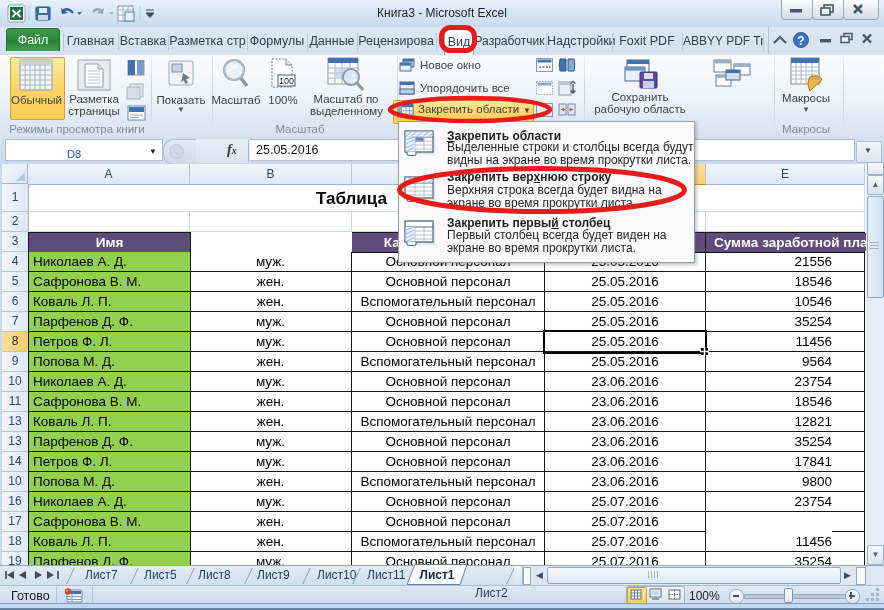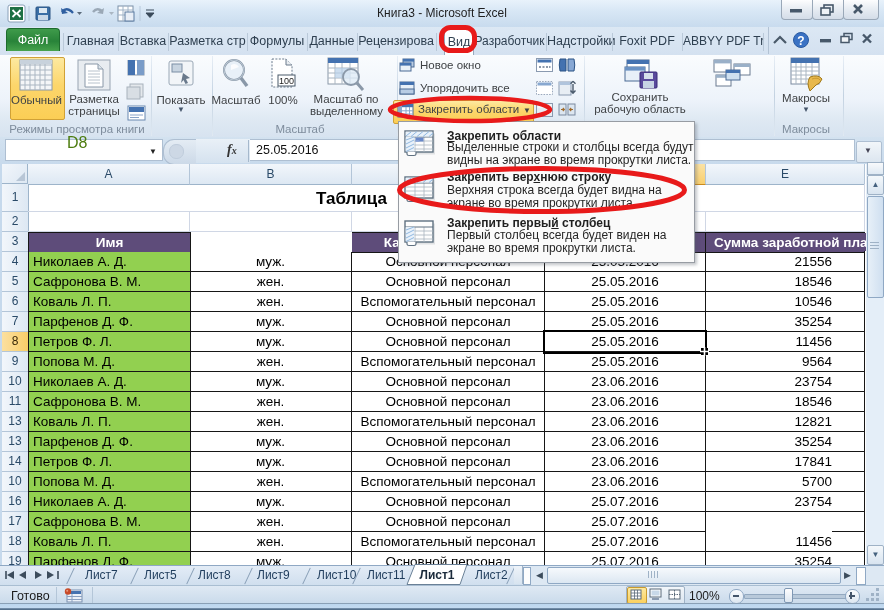--- a/index.html
+++ b/index.html
@@ -264,21 +264,21 @@
  <path d="M20 20 q8 -3 12 2 q-2 5 -6 6 l-6 6 q-4 -8 0 -14 z" fill="#e8b84c" stroke="#a07818"></path>
  <path d="M22 22 q6 -2 8 1" fill="none" stroke="#c89830"></path>
 </svg>
 <div class="abs bigbtn" style="left:775px;top:92px;width:62px">Макросы</div>
 <div class="abs bigbtn" style="left:775px;top:104px;width:62px;color:#44556a;font-size:9px">▾</div>
 <div class="abs glabel" style="left:775px;top:123px;width:62px">Макросы</div>
 <div class="abs gdiv" style="left:843px"></div>
 
 <div id="fbar" class="abs"></div>
 <div class="abs fwhite" style="left:5px;top:139px;width:156px"></div>
-<div class="abs" style="left:67px;top:134px;font-size:16px;color:#4d7c0f">D8</div>
+<div class="abs" style="left:67px;top:148px;font-size:11px;color:#1d4ed8">D8</div>
 <div class="abs" style="left:149px;top:147px;font-size:8px;color:#222">▼</div>
 <div class="abs" style="left:163px;top:139px;width:32px;height:24px;background:linear-gradient(#e4ecf4,#ccd9e8);border:1px solid #aebfd2;border-radius:11px 0 0 11px;border-right:none"></div>
 <div class="abs" style="left:169px;top:144px;width:13px;height:13px;border-radius:7px;background:#cdd8e5;border:1px solid #c0cddc"></div>
 <div class="abs" style="left:196px;top:139px;width:54px;height:24px;background:linear-gradient(#e9f0f7,#d5e2ef)"></div>
 <div class="abs" style="left:227px;top:142px;font-size:14px;color:#333;font-style:italic;font-family:'Liberation Serif',serif;font-weight:bold">f<span style="font-size:10px">x</span></div>
 <div class="abs" style="left:248px;top:140px;width:1px;height:22px;background:#a5b8cc"></div>
     <div class="abs fwhite" style="left:250px;top:139px;width:604px;border-left:none"></div>
 <div class="abs" style="left:256px;top:143px;font-size:12.5px;color:#111">25.05.2016</div>
 <div class="abs" style="left:856px;top:141px;width:24px;height:20px;background:linear-gradient(#f2f6fa,#dce6f0);border:1px solid #aebfd2;border-radius:2px"></div>
 <div class="abs" style="left:864px;top:146px;font-size:8px;color:#445">▼</div>
@@ -387,21 +387,21 @@
 <div class="abs cell tc green" style="left:28px;top:452px;width:161px;height:19px;padding-left:4px;border-left:1px solid #161616;width:157px">Петров Ф. Л.</div>
 <div class="abs cell tc" style="left:190px;top:452px;width:161px;height:19px;text-align:center">муж.</div>
 <div class="abs cell tc" style="left:352px;top:452px;width:192px;height:19px;text-align:center">Основной персонал</div>
 <div class="abs cell tc" style="left:545px;top:452px;width:160px;height:19px;text-align:center">23.06.2016</div>
 <div class="abs cell tc" style="left:706px;top:452px;width:126px;height:19px;text-align:right;border-right:none">17841</div>
 <div class="abs tc" style="left:832px;top:452px;width:32px;height:19px">&nbsp;</div>
 <div class="abs cell tc green" style="left:28px;top:472px;width:161px;height:19px;padding-left:4px;border-left:1px solid #161616;width:157px">Попова М. Д.</div>
 <div class="abs cell tc" style="left:190px;top:472px;width:161px;height:19px;text-align:center">жен.</div>
 <div class="abs cell tc" style="left:352px;top:472px;width:192px;height:19px;text-align:center">Вспомогательный персонал</div>
 <div class="abs cell tc" style="left:545px;top:472px;width:160px;height:19px;text-align:center">23.06.2016</div>
-<div class="abs cell tc" style="left:706px;top:472px;width:126px;height:19px;text-align:right;border-right:none">5700</div>
+<div class="abs cell tc" style="left:706px;top:472px;width:126px;height:19px;text-align:right;border-right:none">9800</div>
 <div class="abs tc" style="left:832px;top:472px;width:32px;height:19px">&nbsp;</div>
 <div class="abs cell tc green" style="left:28px;top:492px;width:161px;height:19px;padding-left:4px;border-left:1px solid #161616;width:157px">Николаев А. Д.</div>
 <div class="abs cell tc" style="left:190px;top:492px;width:161px;height:19px;text-align:center">муж.</div>
 <div class="abs cell tc" style="left:352px;top:492px;width:192px;height:19px;text-align:center">Основной персонал</div>
 <div class="abs cell tc" style="left:545px;top:492px;width:160px;height:19px;text-align:center">25.07.2016</div>
 <div class="abs cell tc" style="left:706px;top:492px;width:126px;height:19px;text-align:right;border-right:none">23754</div>
 <div class="abs tc" style="left:832px;top:492px;width:32px;height:19px">&nbsp;</div>
 <div class="abs cell tc green" style="left:28px;top:512px;width:161px;height:19px;padding-left:4px;border-left:1px solid #161616;width:157px">Сафронова В. М.</div>
 <div class="abs cell tc" style="left:190px;top:512px;width:161px;height:19px;text-align:center">жен.</div>
 <div class="abs cell tc" style="left:352px;top:512px;width:192px;height:19px;text-align:center">Основной персонал</div>
@@ -494,21 +494,21 @@
 <div class="abs" style="left:134px;top:567px;width:1px;height:18px;background:#8aa0b8;transform:rotate(25deg);z-index:11"></div>
 <div class="abs" style="left:190px;top:567px;width:1px;height:18px;background:#8aa0b8;transform:rotate(25deg);z-index:11"></div>
 <div class="abs" style="left:248px;top:567px;width:1px;height:18px;background:#8aa0b8;transform:rotate(25deg);z-index:11"></div>
 <div class="abs" style="left:306px;top:567px;width:1px;height:18px;background:#8aa0b8;transform:rotate(25deg);z-index:11"></div>
 <div class="abs" style="left:356px;top:567px;width:1px;height:18px;background:#8aa0b8;transform:rotate(25deg);z-index:11"></div>
 
 <svg class="abs" style="left:403px;top:564px;z-index:12" width="72" height="21" viewBox="0 0 72 21">
 <path d="M12 0.5 L64 0.5 L57 20.5 L4 20.5 Z" fill="#fff" stroke="#6a8096"></path>
 <text x="34" y="14.5" font-size="12" font-weight="bold" fill="#1a2a3a" text-anchor="middle" font-family="Liberation Sans">Лист1</text>
     </svg>
-<div class="abs stab" style="left:475px;top:566px;z-index:11">Лист2</div>
+<div class="abs stab" style="left:475px;top:584px;z-index:11">Лист2</div>
 
 <div class="abs" style="left:510px;top:567px;width:1px;height:18px;background:#8aa0b8;transform:rotate(25deg);z-index:11"></div>
 <div class="abs" style="left:514px;top:566px;width:8px;height:18px;background:linear-gradient(#eef3f9,#d8e4f0);border-right:1px solid #9fb2c6;z-index:11"></div>
 <div class="abs" style="left:523px;top:567px;width:6px;height:16px;background:#fdfdfd;border:1px solid #8fa8c4;z-index:11"></div>
 <div class="abs" style="left:531px;top:566px;width:353px;height:19px;background:#dde8f3;z-index:11"></div>
 <div class="abs" style="left:533px;top:567px;width:13px;height:16px;color:#3c4c5c;font-size:9px;text-align:center;line-height:16px;z-index:12">◀</div>
 <div class="abs" style="left:547px;top:567px;width:292px;height:15px;background:linear-gradient(#f6f9fc,#dce7f2);border:1px solid #8fa8c4;border-radius:2px;z-index:12"></div>
 <div class="abs" style="left:648px;top:571px;width:1px;height:7px;background:#9fb2c6;box-shadow:3px 0 #9fb2c6,6px 0 #9fb2c6,9px 0 #9fb2c6;z-index:13"></div>
 <div class="abs" style="left:841px;top:567px;width:13px;height:16px;color:#3c4c5c;font-size:9px;text-align:center;line-height:16px;z-index:12">▶</div>
 <div class="abs" style="left:856px;top:567px;width:8px;height:16px;background:#fdfdfd;border:1px solid #8fa8c4;z-index:12"></div>

